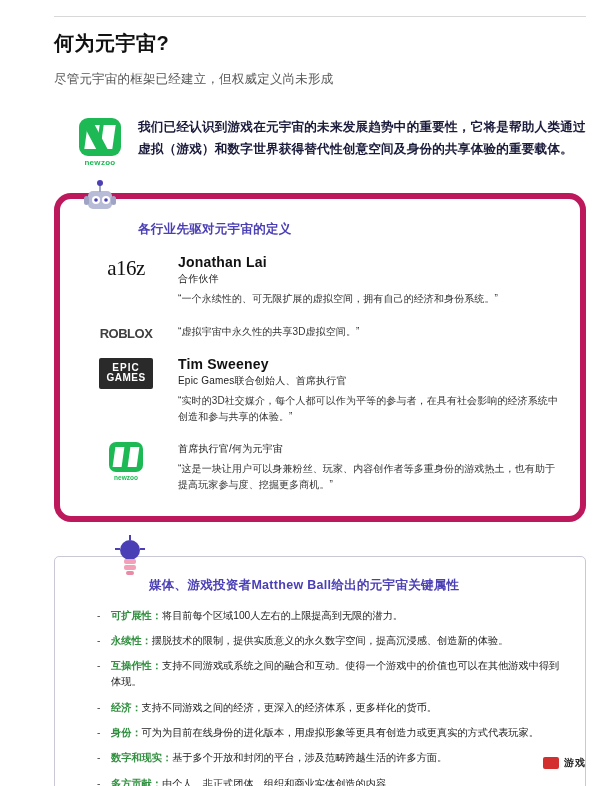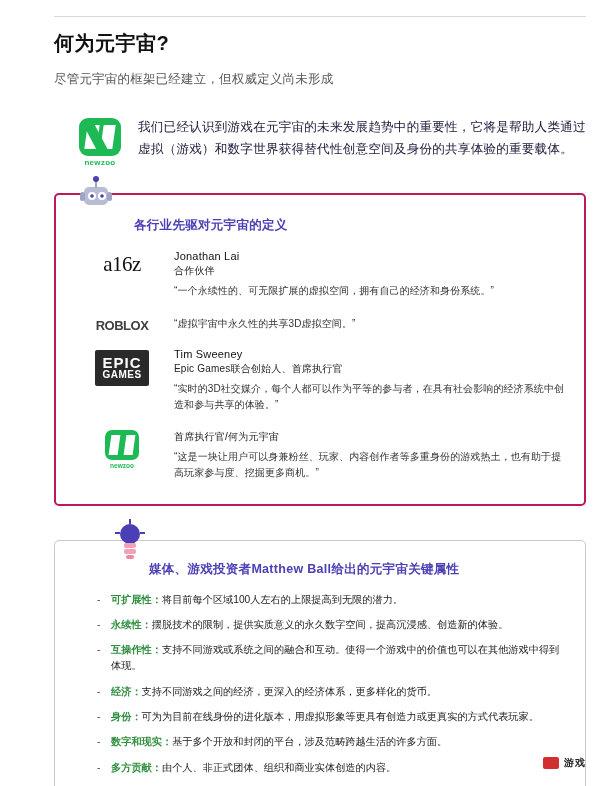--- a/index.html
+++ b/index.html
@@ -103,31 +103,31 @@
     color: #1db954;
     font-weight: bold;
     letter-spacing: 0.3px;
     margin-top: 2px;
   }
   .lead-text {
     flex: 1;
     margin-left: 14px;
     font-size: 12.6px;
     line-height: 1.75;
-    font-weight: normal;
+    font-weight: bold;
     color: #1a1a3a;
     letter-spacing: 0.2px;
   }
 
   
   .card {
     position: relative;
     margin-top: 26px;
-    border: 2px solid #be185d;
-    border-radius: 5px;
+    border: 6px solid #be185d;
+    border-radius: 17px;
     background: #fff;
     padding: 22px 18px 22px 20px;
   }
   .card-badge {
     position: absolute;
     left: 22px;
     top: -20px;
     width: 40px;
     height: 40px;
   }
@@ -148,22 +148,22 @@
     flex: 0 0 92px;
     width: 92px;
     text-align: center;
     padding-top: 2px;
   }
   .entry-body {
     flex: 1;
     padding-left: 6px;
   }
   .entry-name {
-    font-size: 11px;
-    font-weight: normal;
+    font-size: 14px;
+    font-weight: bold;
     color: #111;
     letter-spacing: 0.2px;
   }
   .entry-role {
     font-size: 10px;
     font-weight: normal;
     color: #222;
     margin-top: 2px;
     letter-spacing: 0.2px;
   }
@@ -193,21 +193,21 @@
     color: #fff;
     font-size: 10px;
     font-weight: bold;
     line-height: 1.05;
     padding: 5px 7px;
     border-radius: 2px;
     text-align: center;
     letter-spacing: 0.5px;
   }
   .epic span { display: block; }
-  .epic .big { font-size: 15px; letter-spacing: 1px; }
+  .epic .big { font-size: 10px; letter-spacing: 1px; }
   .mini-newzoo {
     width: 34px;
     height: 30px;
     margin: 0 auto;
     position: relative;
     background: #1db954;
     border-radius: 7px;
     overflow: hidden;
   }
   .mini-newzoo::before,

